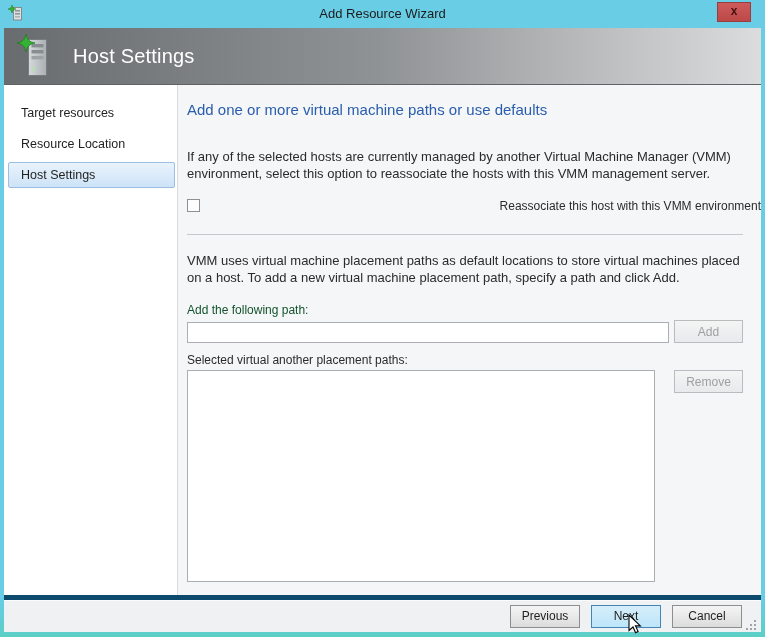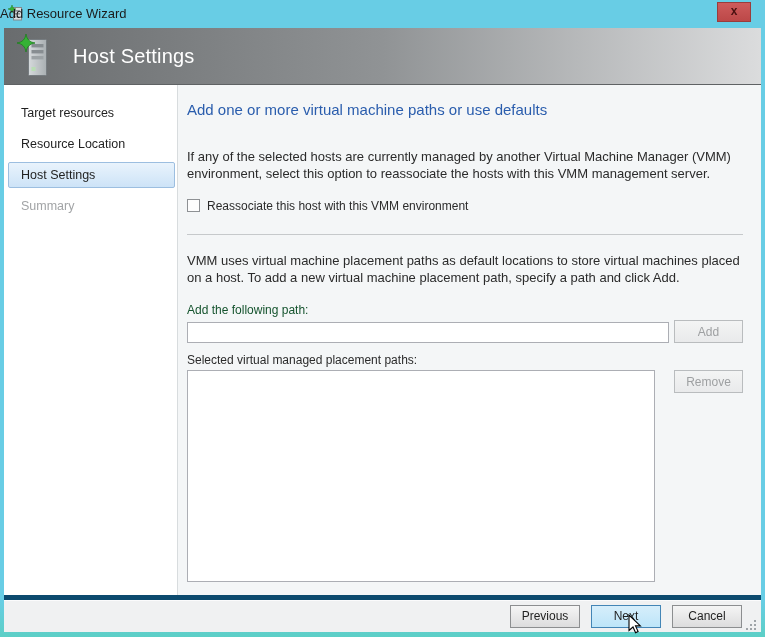--- a/index.html
+++ b/index.html
@@ -15,21 +15,21 @@
     width:765px; height:637px;
     background: linear-gradient(180deg,#68CDE5 0%,#68CDE5 94%,#5CCFC6 100%);
   }
   
   .titlebar {
     position:relative; height:28px; width:100%;
   }
   .titlebar-icon { position:absolute; left:8px; top:5px; width:16px; height:16px; }
   .titlebar-title {
     position:absolute; left:0; right:0; top:6px;
-    font-size:13px; color:#1b1b1b;
+    text-align:center; font-size:13px; color:#1b1b1b;
   }
   .close-btn {
     position:absolute; right:14px; top:2px;
     width:34px; height:20px;
     background: linear-gradient(#CE5B5B,#BC4848);
     border:1px solid #9A3C3C;
     color:#4A1010; font-weight:bold; font-size:12px; line-height:17px;
     text-align:center; cursor:pointer; font-family:"Liberation Sans",sans-serif;
   }
   
@@ -62,21 +62,21 @@
     background: linear-gradient(#E9F3FC,#CDE3F7);
     border-color:#9CBEE0;
   }
   .step.disabled { color:#A2A4A6; }
   .main {
     flex:1 1 auto; background:#F4F6F7; padding-left:9px; overflow:hidden;
   }
   .main-heading { margin-top:16px; font-size:15px; font-weight:400; color:#2A5DAD; }
   .para { margin-top:30px; width:570px; font-size:13px; line-height:1.33; color:#2B2B2B; }
   .para.second { margin-top:17px; }
-  .checkbox-row { margin-top:16px; display:flex; align-items:center; }
+  .checkbox-row { margin-top:16px; display:flex; align-items:center;justify-content:space-between; }
   .checkbox {
     width:13px; height:13px; background:#FDFDFD;
     border:1px solid #8E9194; margin-right:7px; flex:0 0 13px;
   }
   .checkbox-label { font-size:12px; color:#2B2B2B; }
   .divider { margin-top:21px; width:556px; border-top:1px solid #C6C9CB; height:0; }
   .field-label { margin-top:17px; font-size:12px; color:#14532d; }
   .input-row { margin-top:3px; width:556px; display:flex; gap:5px; align-items:flex-end; }
   .path-input {
     flex:1 1 auto; height:21px; border:1px solid #ACAEB4; background:#FFFFFF;
@@ -161,23 +161,20 @@
       <div class="sidebar">
         <div class="step">
           <span>Target resources</span>
         </div>
         <div class="step">
           <span>Resource Location</span>
         </div>
         <div class="step selected">
           <span>Host Settings</span>
         </div>
-        <div class="step disabled">
-          <span>Summary</span>
-        </div>
       </div>
 
       <div class="main">
         <h2 class="main-heading">Add one or more virtual machine paths or use defaults</h2>
 
         <p class="para">If any of the selected hosts are currently managed by another Virtual Machine Manager (VMM) environment, select this option to reassociate the hosts with this VMM management server.</p>
 
         <div class="checkbox-row">
           <span class="checkbox"></span>
           <span class="checkbox-label">Reassociate this host with this VMM environment</span>
@@ -187,21 +184,21 @@
 
         <p class="para second">VMM uses virtual machine placement paths as default locations to store virtual machines placed on a host. To add a new virtual machine placement path, specify a path and click Add.</p>
 
         <div class="field-label">Add the following path:</div>
 
         <div class="input-row">
           <input class="path-input" type="text" value="" style="">
           <button class="btn-disabled" disabled="">Add</button>
         </div>
 
-        <div class="list-label">Selected virtual managed placement paths:</div>
+        <div class="list-label">Selected virtual another placement paths:</div>
 
         <div class="list-row">
           <div class="listbox"></div>
           <button class="btn-disabled" disabled="">Remove</button>
         </div>
       </div>
     </div>
 
     <div class="footer">
       <button class="btn">Previous</button>

